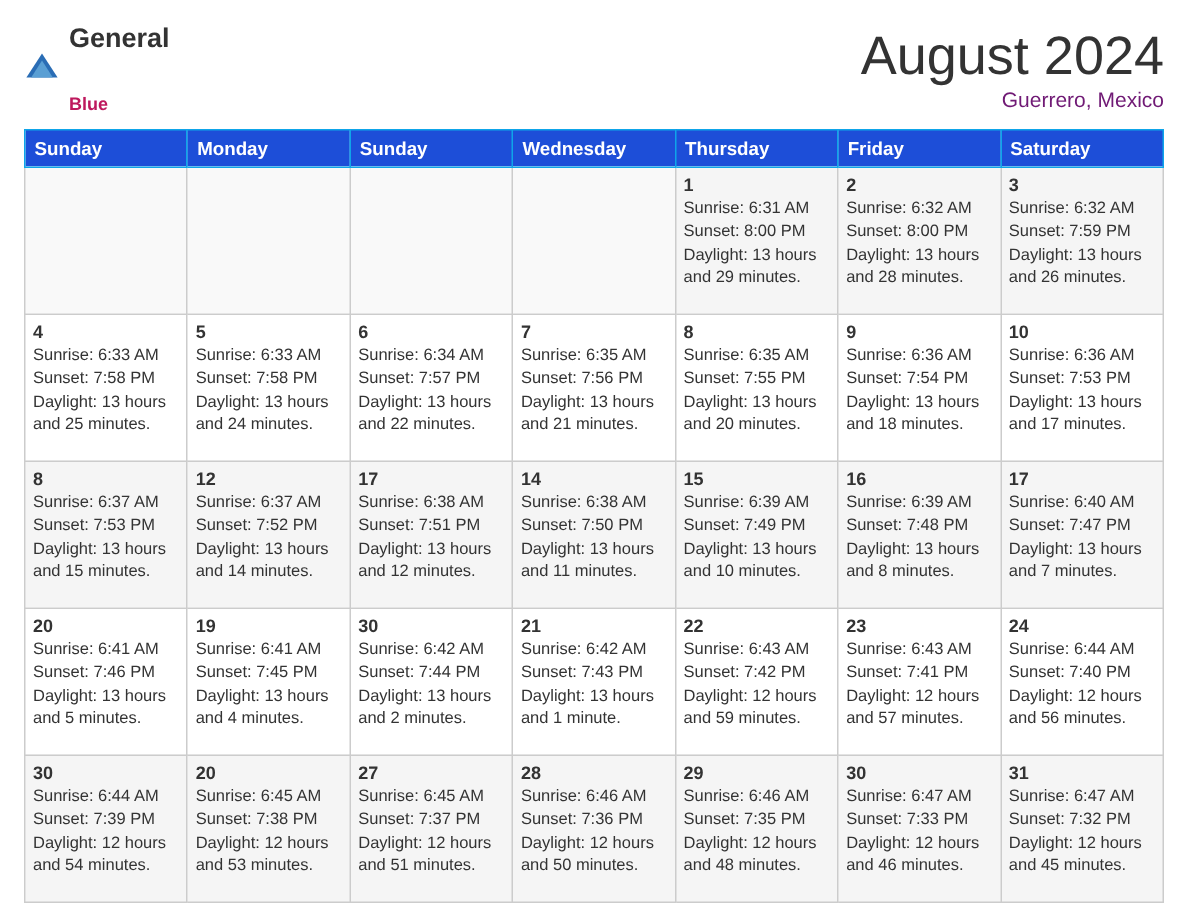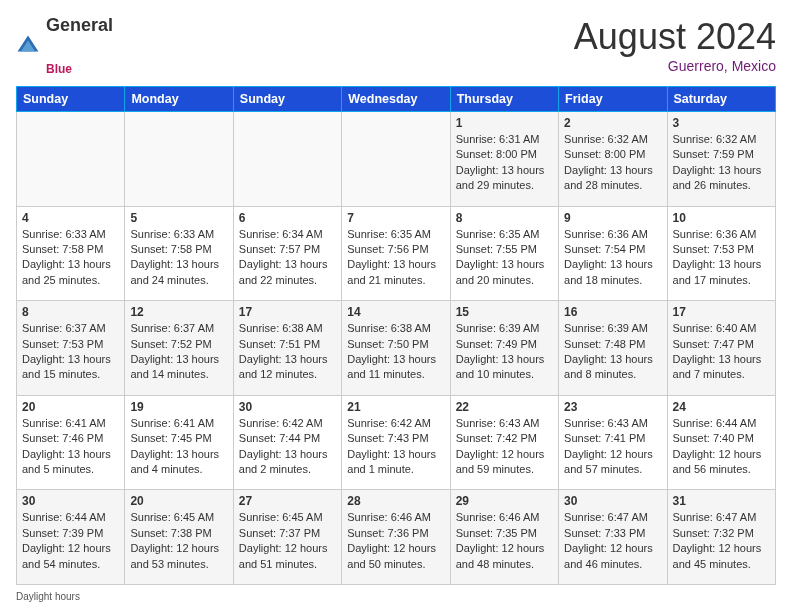--- a/index.html
+++ b/index.html
@@ -281,16 +281,13 @@
             <div class="day-info">Sunrise: 6:47 AM<br>Sunset: 7:33 PM<br>Daylight: 12 hours<br>and 46 minutes.</div>
           </td>
           <td>
             <span class="day-num">31</span>
             <div class="day-info">Sunrise: 6:47 AM<br>Sunset: 7:32 PM<br>Daylight: 12 hours<br>and 45 minutes.</div>
           </td>
         </tr>
       </tbody>
   </table>
 
-  <div class="footer">
-    <span>Daylight hours</span>
-  </div>
 </div>
 
 </body></html>

